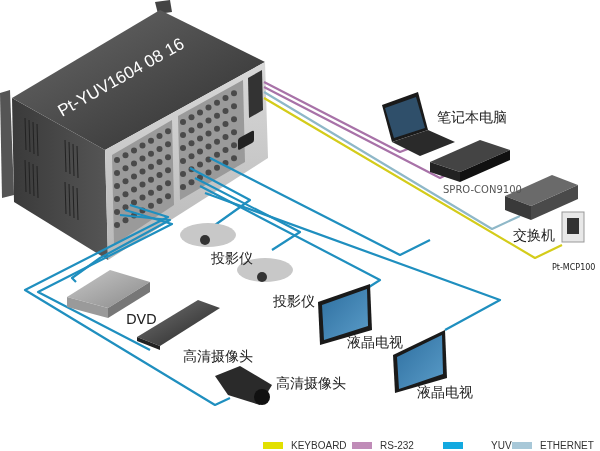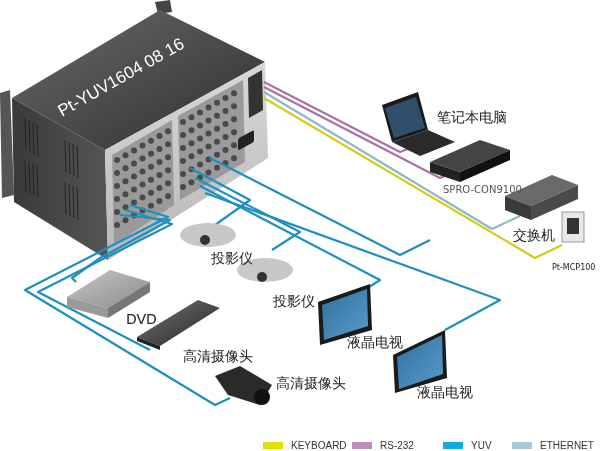--- a/index.html
+++ b/index.html
@@ -257,21 +257,21 @@
 
 <div style="position:absolute;left:0;top:440px;width:600px;height:12px;font-family:'Liberation Sans',sans-serif;font-size:10px;color:#333;">
   <div class="legend-item" style="left:263px;">
     <span class="swatch" id="sw0" style="background: rgb(226, 224, 0);"></span>
     <span>KEYBOARD</span>
   </div>
   <div class="legend-item" style="left:352px;">
     <span class="swatch" id="sw1" style="background: rgb(192, 140, 184);"></span>
     <span>RS-232</span>
   </div>
-  <div class="legend-item" style="left:443px;">
+  <div class="legend-item" style="left:443px;gap:20px;">
     <span class="swatch" id="sw2" style="background: rgb(19, 169, 224);"></span>
     <span>YUV</span>
   </div>
   <div class="legend-item" style="left:512px;">
     <span class="swatch" id="sw3" style="background: rgb(168, 200, 216);"></span>
     <span>ETHERNET</span>
   </div>
 </div>
 
 </body></html>

